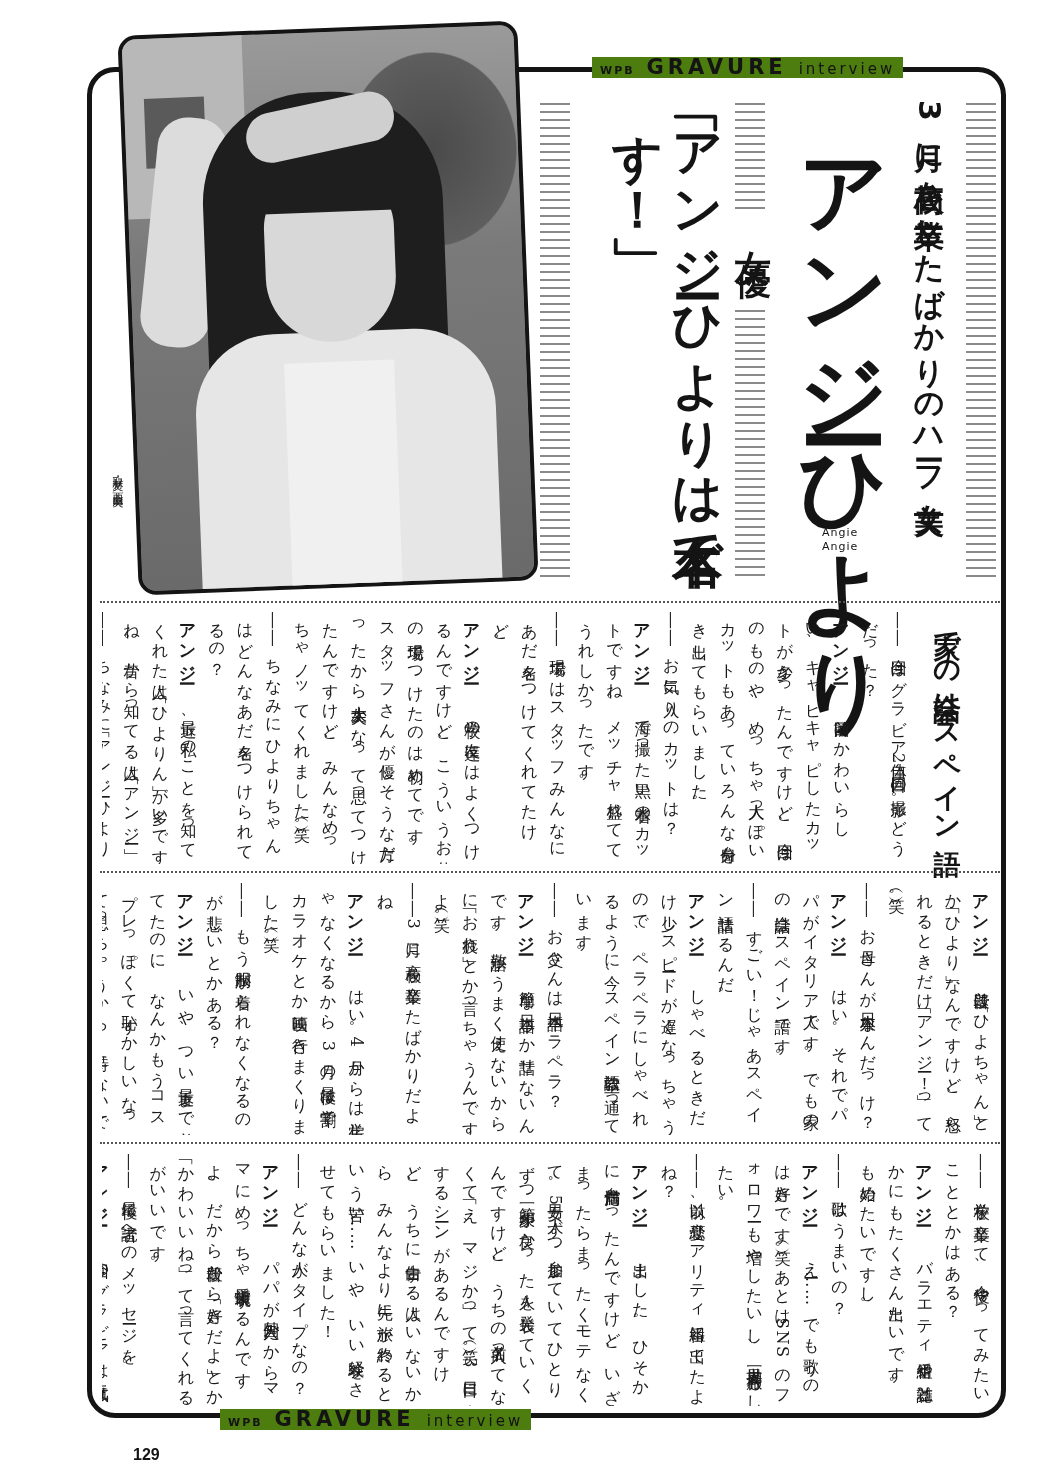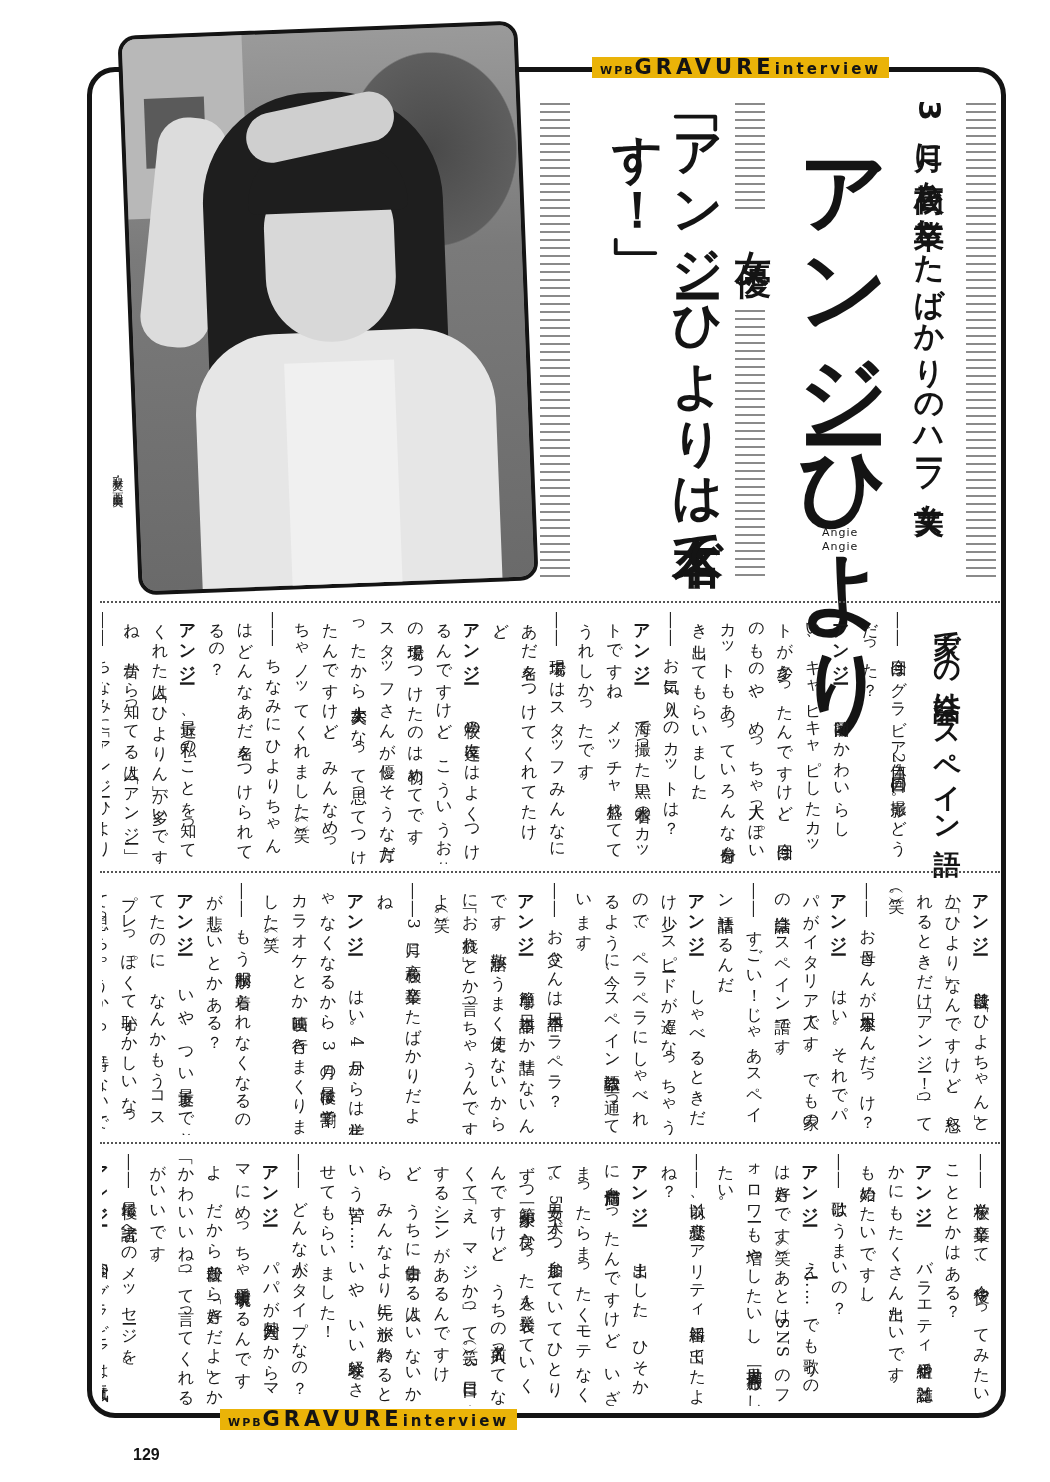--- a/index.html
+++ b/index.html
@@ -1,25 +1,25 @@
 <!DOCTYPE html>
 <html><head>
 <meta charset="utf-8">
 <style>
   html, body { margin:0; padding:0; background:#fff; }
   body { width:1050px; height:1482px; position:relative; overflow:hidden;
          font-family:"DejaVu Serif", "Liberation Serif", serif; color:#1a1a1a; }
   .frame { position:absolute; left:87px; top:67px; width:919px; height:1351px;
            border:5px solid #141414; border-radius:28px; box-sizing:border-box; }
-  .bar-label { position:absolute; background:#eab308; padding:0 8px;
+  .bar-label { position:absolute; background:#4d7c0f; padding:0 8px;
                font-family:"DejaVu Sans", "Liberation Sans", sans-serif; color:#141414;
-               white-space:nowrap; line-height:1; display:flex; align-items:baseline; gap:0; }
+               white-space:nowrap; line-height:1; display:flex; align-items:baseline; gap:12px; }
   .bar-label .wpb { font-size:11px; font-weight:bold; letter-spacing:2px; }
   .bar-label .grav { font-size:21px; font-weight:bold; letter-spacing:4px; }
-  .bar-label .intv { font-size:15px; font-weight:bold; letter-spacing:3px; }
+  .bar-label .intv { font-size:15px; font-weight:normal; letter-spacing:3px; }
   .top-label { left:592px; top:57px; }
   .bottom-label { left:220px; top:1409px; }
   .photo { position:absolute; left:128px; top:28px; width:400px; height:560px;
            border:4px solid #141414; border-radius:18px; transform:rotate(-2.2deg);
            overflow:hidden; background:#888; box-sizing:border-box; }
   .photo .bg { position:absolute; inset:0;
      background:
        radial-gradient(ellipse 140px 160px at 78% 22%, #4a4a4a 0%, #5e5e5e 60%, transparent 61%),
        linear-gradient(180deg, #9a9a9a 0%, #7a7a7a 40%, #6a6a6a 100%); }
   .photo .house { position:absolute; left:0; top:0; width:120px; height:180px; background:#b8b8b8; }

